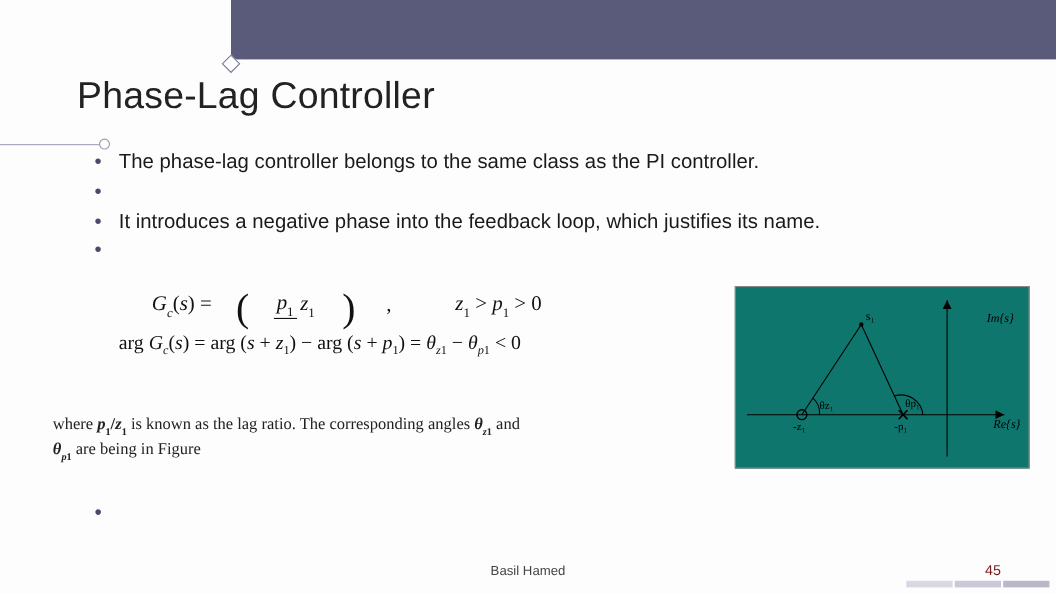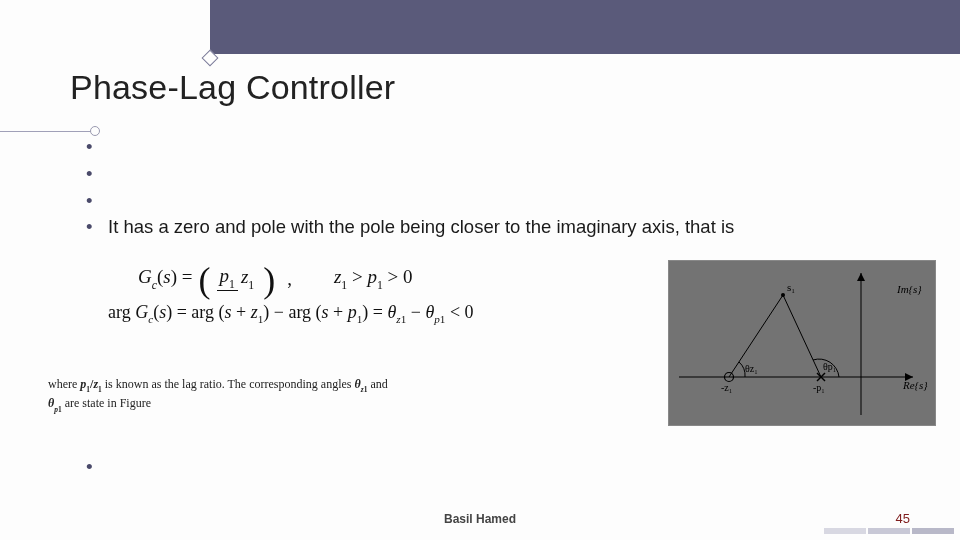--- a/index.html
+++ b/index.html
@@ -77,21 +77,21 @@
     top: 266px;
     left: 138px;
     width: 530px;
     font-family: "Times New Roman", Times, serif;
     font-size: 19px;
     color: #111;
   }
   .formula-block .line1 {
     display: flex;
     align-items: center;
-    gap: 6px;
+    gap: 22px;
     margin-bottom: 10px;
   }
   .frac {
     display: inline-flex;
     flex-direction: row;
     align-items: center;
     vertical-align: middle;
     line-height: 1.05;
   }
   .frac .num {
@@ -112,33 +112,33 @@
   .formula-block .line2 {
     margin-left: -30px;
     font-size: 18px;
   }
   .where-text {
     position: absolute;
     top: 376px;
     left: 48px;
     right: 320px;
     font-family: "Times New Roman", Times, serif;
-    font-size: 12px;
+    font-size: 15px;
     color: #222;
     line-height: 1.45;
   }
   .where-text .bold { font-weight: bold; }
   .diagram {
     position: absolute;
     top: 260px;
     left: 668px;
     width: 266px;
     height: 164px;
     border: 1px solid #888;
-    background: #737373;
+    background: #0f766e;
   }
   .last-bullet {
     position: absolute;
     top: 456px;
     left: 86px;
     right: 40px;
     font-size: 19px;
     color: #1a1a1a;
     display: flex;
   }
@@ -147,21 +147,20 @@
     flex-shrink: 0;
     color: #4a4a6a;
   }
   .footer-author {
     position: absolute;
     bottom: 14px;
     left: 50%;
     transform: translateX(-50%);
     font-size: 12px;
     color: #444;
-    font-weight: bold;
   }
   .footer-page {
     position: absolute;
     bottom: 14px;
     right: 50px;
     font-size: 13px;
     color: #7f1d1d;
   }
   .bottom-deco {
     position: absolute;
@@ -185,30 +184,31 @@
 <div class="top-bar"></div>
 <div class="deco-square"></div>
 <div class="left-rule"></div>
 <div class="left-rule-dot"></div>
 
 <div class="title">Phase-Lag Controller</div>
 
 <div class="bullets">
   <div class="row">
     <div class="dot">•</div>
-  </div>
-  <div class="row">
-    <div class="dot">•</div>
-  </div>
-  <div class="row">
-    <div class="dot">•</div>
-  </div>
-  <div class="row">
-    <div class="dot">•</div>
-    <div>It has a zero and pole with the pole being closer to the imaginary axis, that is</div>
+    <div>The phase-lag controller belongs to the same class as the PI controller.</div>
+  </div>
+  <div class="row">
+    <div class="dot">•</div>
+  </div>
+  <div class="row">
+    <div class="dot">•</div>
+    <div> It introduces a negative phase into the feedback loop, which justifies its name.</div>
+  </div>
+  <div class="row">
+    <div class="dot">•</div>
   </div>
 </div>
 
 <div class="formula-block">
   <div class="line1">
     <span>
       <span class="italic">G</span><span class="sub italic">c</span><span>(</span><span class="italic">s</span><span>) = </span>
     </span>
     <span class="paren-open">(</span>
     <span class="frac">
@@ -221,21 +221,21 @@
       <span class="italic">z</span><span class="sub">1</span><span> &gt; </span><span class="italic">p</span><span class="sub">1</span><span> &gt; </span><span>0</span>
     </span>
   </div>
   <div class="line2">
     <span>arg </span><span class="italic">G</span><span class="sub italic">c</span>(<span class="italic">s</span>)<span> = </span><span>arg </span>(<span class="italic">s</span><span> + </span><span class="italic">z</span><span class="sub">1</span>)<span> − </span><span>arg </span>(<span class="italic">s</span><span> + </span><span class="italic">p</span><span class="sub">1</span>)<span> = </span><span class="italic">θ</span><span class="sub"><span class="italic">z</span><span>1</span></span><span> − </span><span class="italic">θ</span><span class="sub"><span class="italic">p</span><span>1</span></span><span> &lt; 0</span>
   </div>
 </div>
 
 <div class="where-text">
   <span>where </span><span class="bold italic">p</span><span class="bold sub">1</span><span class="bold">/</span><span class="bold italic">z</span><span class="bold sub">1</span><span> is known as the lag ratio. The corresponding angles </span><span class="bold italic">θ</span><span class="bold sub"><span class="italic">z</span><span>1</span></span><span> and</span><br>
-  <span class="bold italic">θ</span><span class="bold sub"><span class="italic">p</span><span>1</span></span><span> are state in Figure</span>
+  <span class="bold italic">θ</span><span class="bold sub"><span class="italic">p</span><span>1</span></span><span> are being in Figure</span>
 </div>
 
 <div class="diagram">
   <svg width="266" height="164" viewBox="0 0 266 164">
     <line x1="10" y1="116" x2="244" y2="116" stroke="#000" stroke-width="1"></line>
     <polygon points="244,116 236,112 236,120" fill="#000"></polygon>
     <line x1="192" y1="154" x2="192" y2="12" stroke="#000" stroke-width="1"></line>
     <polygon points="192,12 188,20 196,20" fill="#000"></polygon>
     <circle cx="60" cy="116" r="4.5" fill="none" stroke="#000" stroke-width="1.2"></circle>
     <line x1="148" y1="112" x2="156" y2="120" stroke="#000" stroke-width="1.4"></line>

